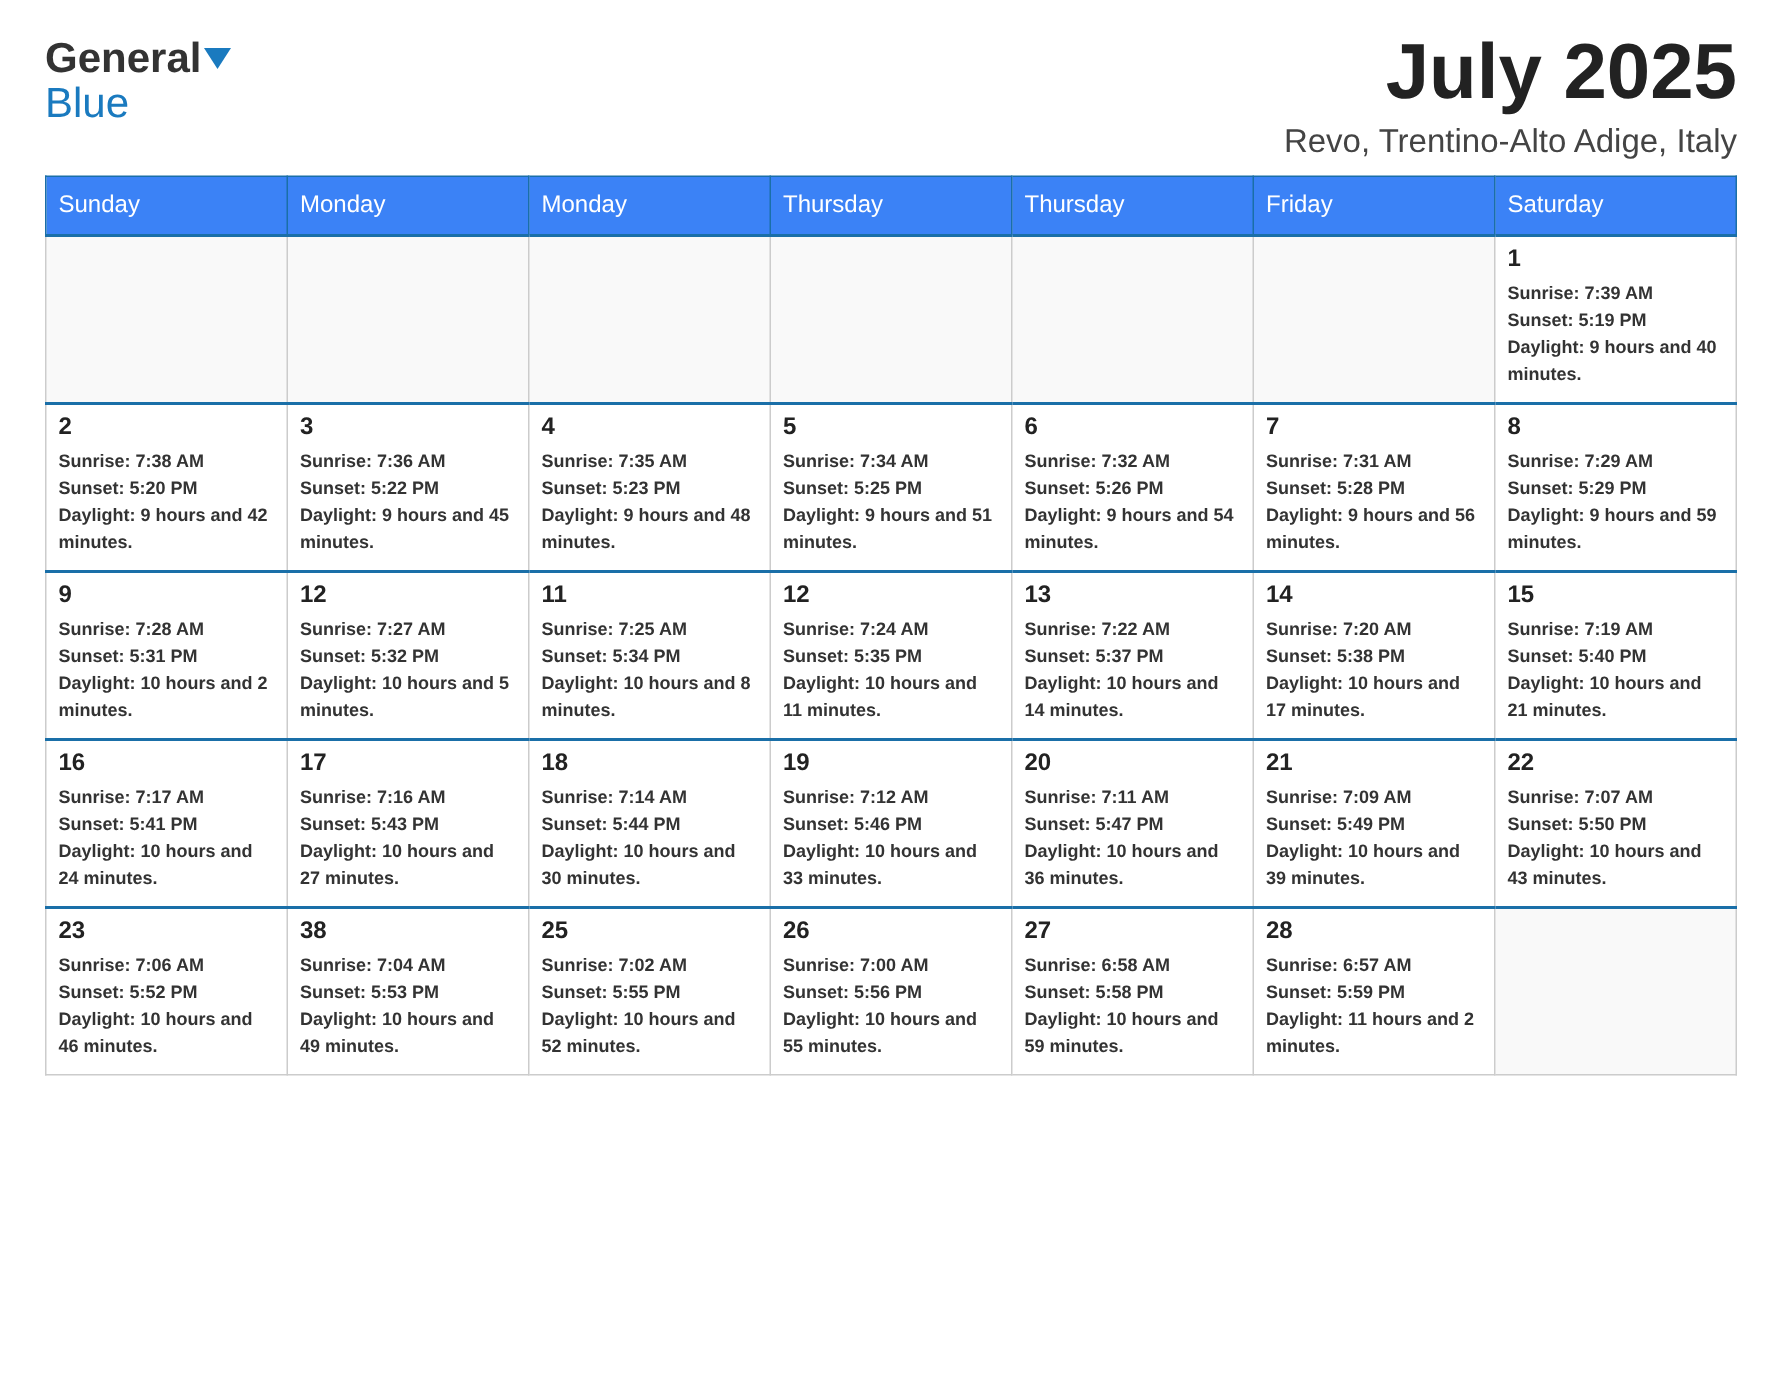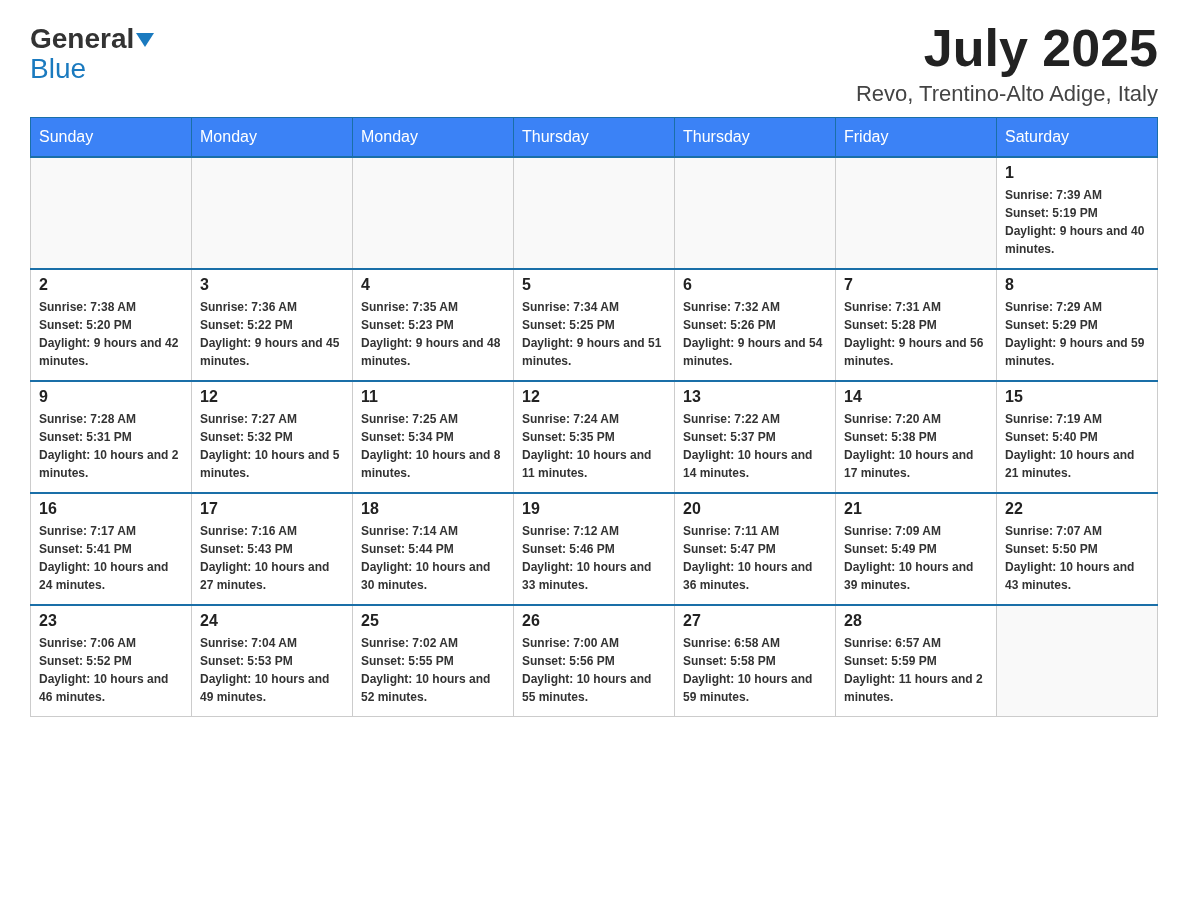--- a/index.html
+++ b/index.html
@@ -233,21 +233,21 @@
           <span class="day-number">22</span>
           <div class="day-info">Sunrise: 7:07 AM<br>Sunset: 5:50 PM<br>Daylight: 10 hours and 43 minutes.</div>
         </td>
       </tr>
       <tr class="week-row">
         <td>
           <span class="day-number">23</span>
           <div class="day-info">Sunrise: 7:06 AM<br>Sunset: 5:52 PM<br>Daylight: 10 hours and 46 minutes.</div>
         </td>
         <td>
-          <span class="day-number">24</span>
+          <span class="day-number">38</span>
           <div class="day-info">Sunrise: 7:04 AM<br>Sunset: 5:53 PM<br>Daylight: 10 hours and 49 minutes.</div>
         </td>
         <td>
           <span class="day-number">25</span>
           <div class="day-info">Sunrise: 7:02 AM<br>Sunset: 5:55 PM<br>Daylight: 10 hours and 52 minutes.</div>
         </td>
         <td>
           <span class="day-number">26</span>
           <div class="day-info">Sunrise: 7:00 AM<br>Sunset: 5:56 PM<br>Daylight: 10 hours and 55 minutes.</div>
         </td>

